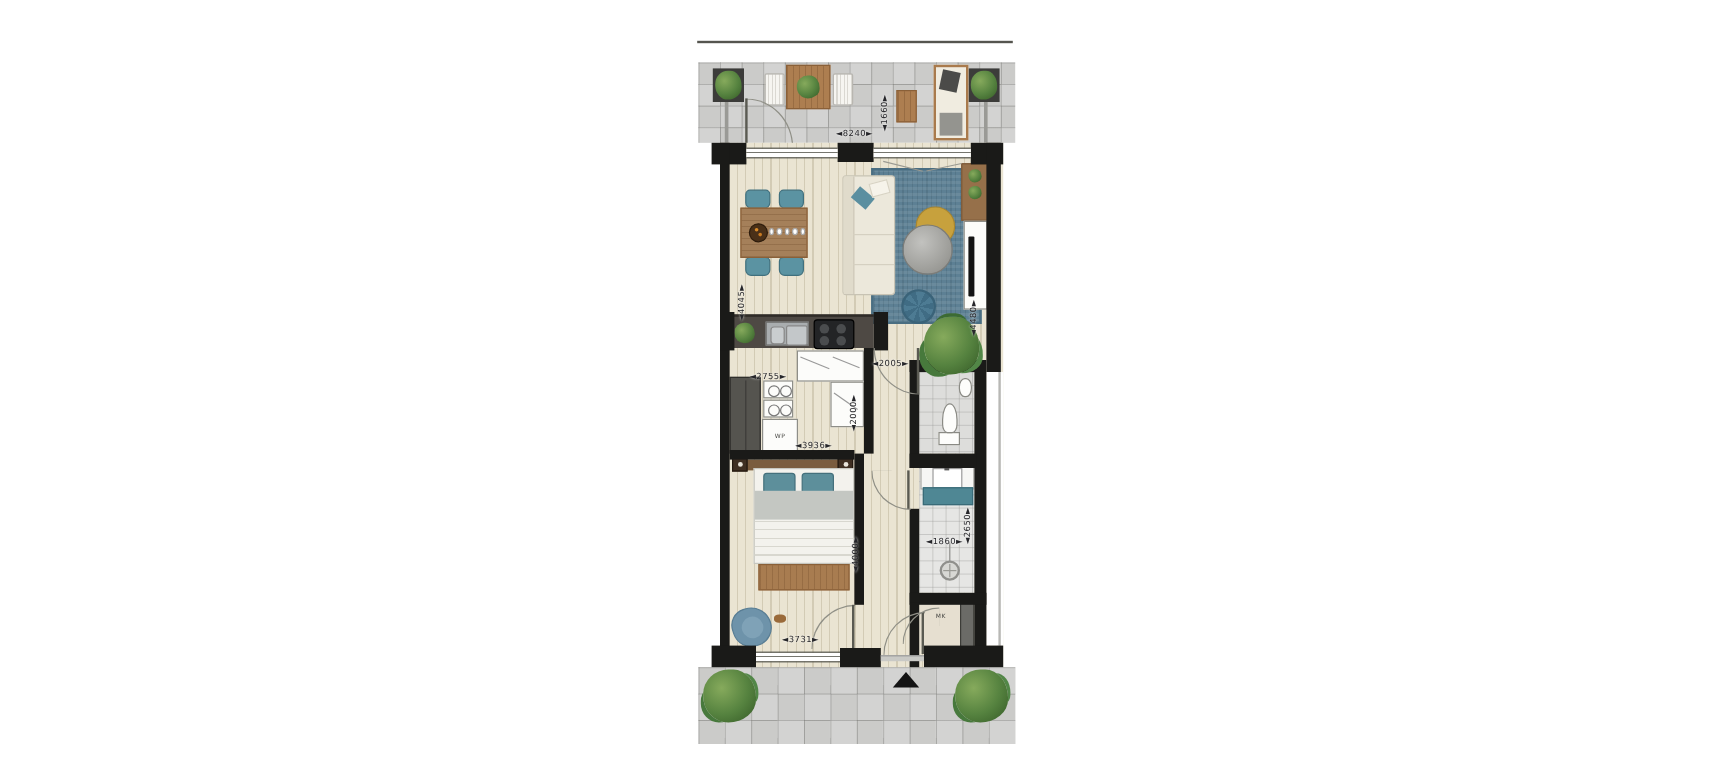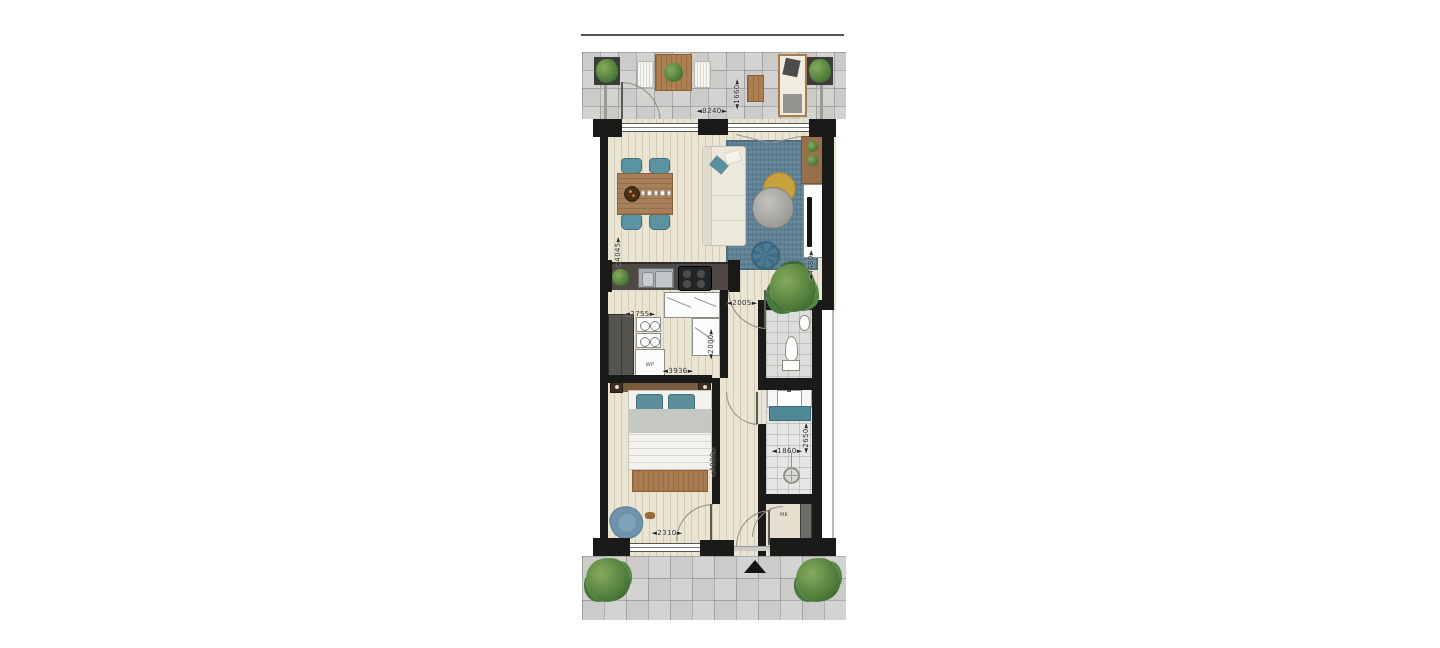--- a/index.html
+++ b/index.html
@@ -236,21 +236,21 @@
 
   <div class="dim v" style="left:593px;top:247px;width:50px;height:10px;">◄4045►</div>
   <div class="dim v" style="left:786px;top:260px;width:50px;height:10px;">◄4480►</div>
   <div class="dim" style="left:615px;top:298px;width:50px;height:10px;margin-top:11px;">◄2755►</div>
   <div class="dim" style="left:717px;top:298px;width:50px;height:10px;">◄2005►</div>
   <div class="dim v" style="left:686px;top:339px;width:50px;height:10px;">◄2000►</div>
   <div class="dim" style="left:653px;top:366px;width:50px;height:10px;">◄3936►</div>
   <div class="dim v" style="left:688px;top:457px;width:50px;height:10px;">◄4000►</div>
   <div class="dim" style="left:762px;top:446px;width:50px;height:10px;">◄1860►</div>
   <div class="dim v" style="left:781px;top:433px;width:50px;height:10px;">◄2650►</div>
-  <div class="dim" style="left:642px;top:528px;width:50px;height:10px;">◄2310►</div>
+  <div class="dim" style="left:642px;top:528px;width:50px;height:10px;">◄3731►</div>
   <div class="lbl" style="left:774px;top:508px;width:20px;height:12px;">MK</div>
 
   <div class="tiles tiles-lg" style="left:582px;top:556px;width:264px;height:64px;"></div>
   <div class="plant" style="left:586px;top:558px;width:44px;height:44px;box-shadow:-8px 6px 0 -6px #47793c,9px -4px 0 -7px #528747;"></div>
   <div class="plant" style="left:796px;top:558px;width:44px;height:44px;box-shadow:-8px 6px 0 -6px #47793c,9px -4px 0 -7px #528747;"></div>
   <div class="f" style="left:744px;top:560px;width:0;height:0;border-left:11px solid transparent;border-right:11px solid transparent;border-bottom:13px solid #141414;"></div>
 
 </div>
 
 </body></html>

